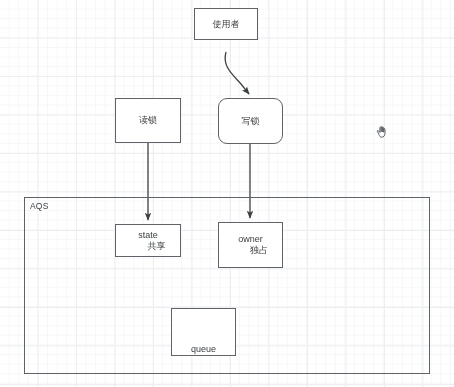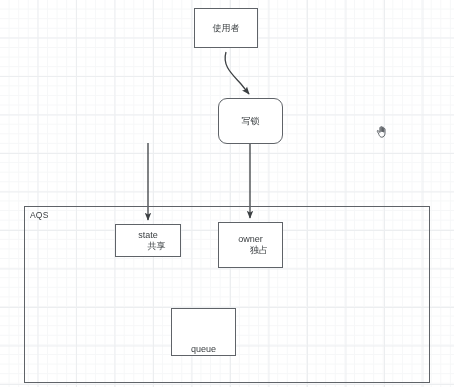--- a/index.html
+++ b/index.html
@@ -85,28 +85,31 @@
       </marker>
     </defs>
 
     <path d="M226,52 C222,66 232,74 241,84 L249,94" fill="none" stroke="#3c4043" stroke-width="1.3" marker-end="url(#arrowhead)"></path>
 
     <path d="M148,143 L148,220" fill="none" stroke="#3c4043" stroke-width="1.3" marker-end="url(#arrowhead)"></path>
 
     <path d="M250,144 L250,218" fill="none" stroke="#3c4043" stroke-width="1.3" marker-end="url(#arrowhead)"></path>
   </svg>
 
-  <div class="container" style="left:24px; top:206px; width:406px; height:177px;text-decoration:underline;">
+  <div class="container" style="left:24px; top:197px; width:406px; height:177px;text-decoration:underline;">
     <span class="container-label">AQS</span>
   </div>
 
-  <div class="node" style="left:194px; top:8px; width:64px; height:40px;">
+  <div class="node" style="left:194px; top:8px; width:64px; height:32px;">
     <span>使用者</span>
   </div>
 
+  <div class="node" style="left:115px; top:98px; width:66px; height:45px;">
+    <span>读锁</span>
+  </div>
 
   <div class="node" style="left:218px; top:98px; width:65px; height:46px;border-radius:9px;">
     <span>写锁</span>
   </div>
 
   <div class="node" style="left:115px; top:224px; width:66px; height:33px;">
     <span>state</span>
     <span class="line2">共享</span>
   </div>
 

